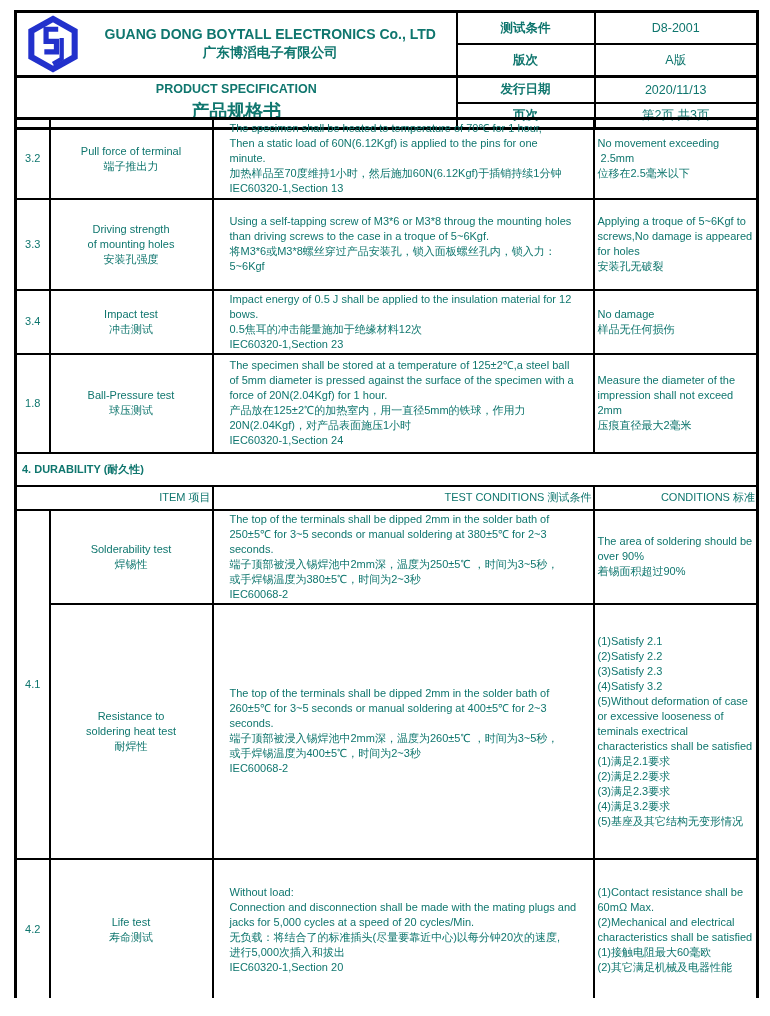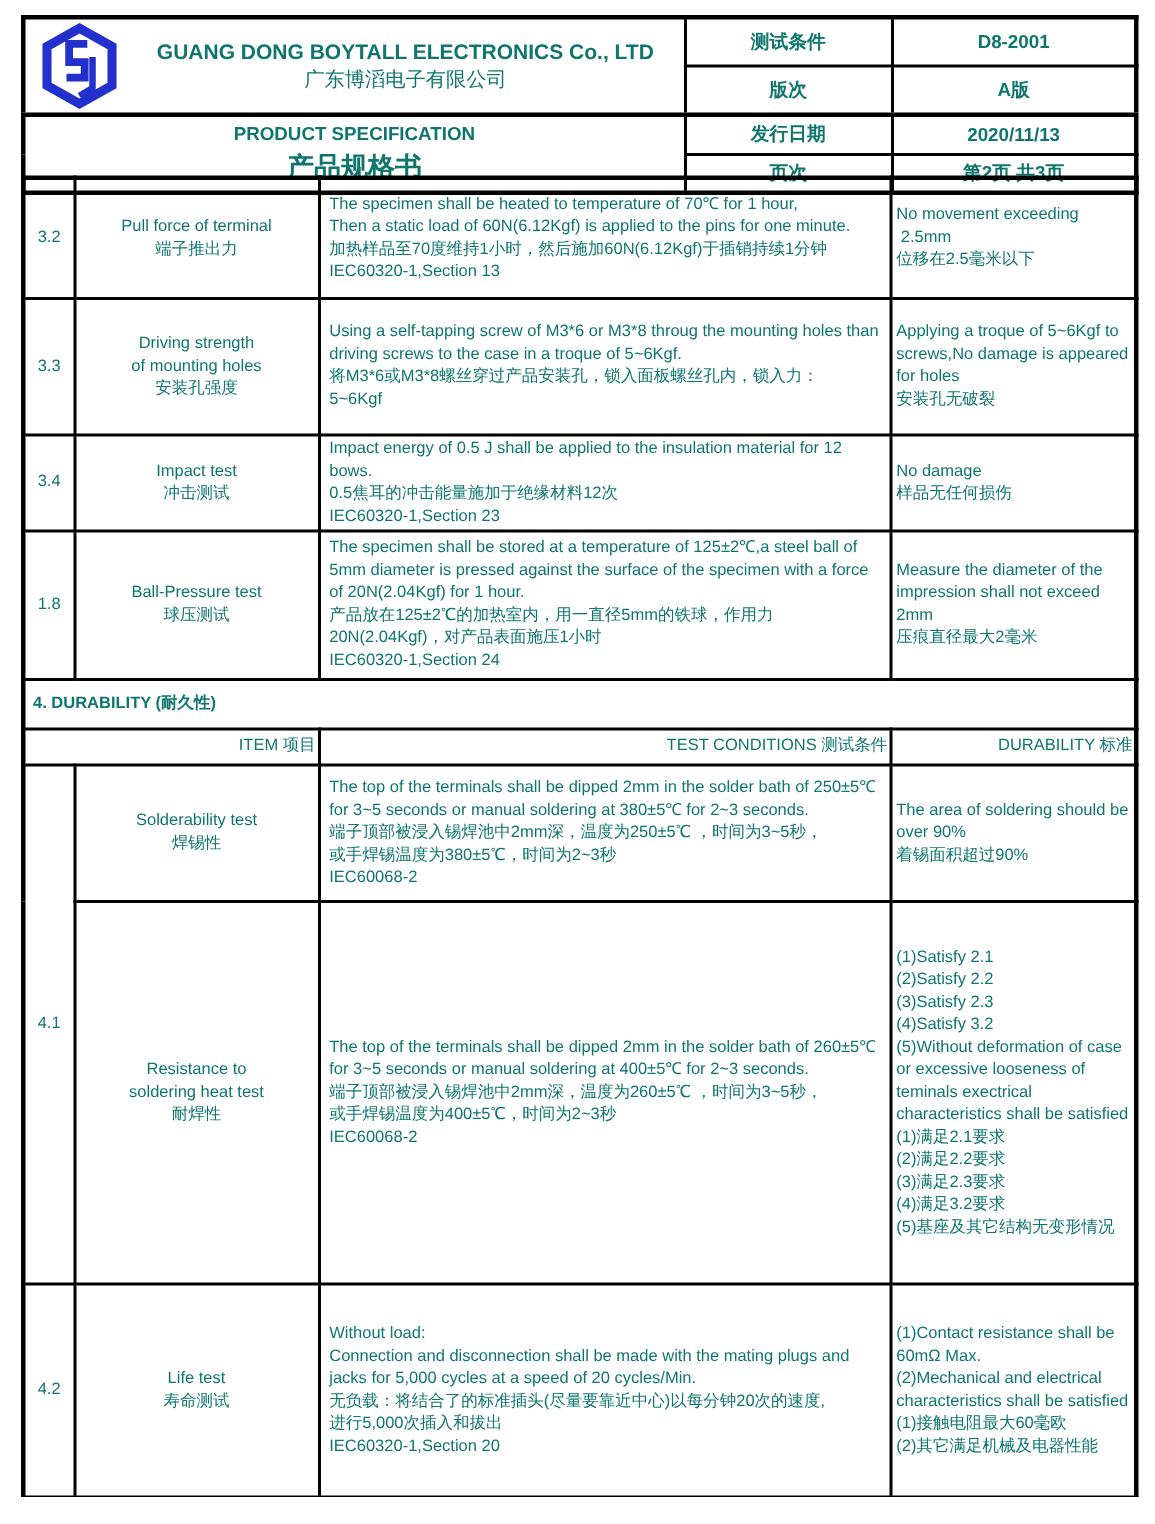--- a/index.html
+++ b/index.html
@@ -18,35 +18,35 @@
     border:3px solid #000;
   }
   .hdr td{border:2px solid #000;vertical-align:middle;}
   .hdr tr{height:26px;}
   .thicktop{border-top:3px solid #000 !important;}
   .company-cell{padding:2px 4px;}
   .company-row{display:flex;align-items:center;justify-content:flex-start;gap:10px;}
   .logo{flex:0 0 auto;margin-left:6px;}
   .co-text{flex:1;text-align:center;}
   .co-en{font-size:14px;font-weight:bold;letter-spacing:0px;}
-  .co-cn{font-size:13.5px;font-weight:normal;margin-top:2px;}
+  .co-cn{font-size:13.5px;font-weight:bold;margin-top:2px;}
   .title-cell{text-align:center;font-weight:bold;}
   .title-en{font-size:12.5px;}
   .title-cn{font-size:18px;margin-top:3px;}
   .lbl{text-align:center;font-weight:bold;font-size:12.5px;}
-  .val{text-align:center;font-weight:bold;font-size:12.5px;}
+  .val{text-align:center;font-weight:normal;font-size:12.5px;}
   
   .main{
     position:absolute;left:14px;top:117px;width:742px;
     border:3px solid #000;
   }
   .main td{border:2px solid #000;vertical-align:middle;font-size:11px;line-height:15px;}
   .num{text-align:center;}
   .item{text-align:center;white-space:pre-wrap;padding:5px 2px;}
-  .cond{white-space:pre-wrap;padding:1px 6px;text-align:left;}
+  .cond{white-space:pre-wrap;padding:1px 16px;text-align:left;}
   .std{white-space:pre-wrap;padding:14px 3px;text-align:left;}
   .banner{font-weight:bold;font-size:12px;padding-left:5px;text-align:left;}
   .colhdr{text-align:right;font-size:11.5px;}
 </style>
 </head>
 <body>
 
 <div class="page">
 
   <table class="hdr">
@@ -149,21 +149,21 @@
 压痕直径最大2毫米</td>
     </tr>
 
     <tr style="height:33px">
       <td class="banner" colspan="4">4. DURABILITY (耐久性)</td>
     </tr>
 
     <tr style="height:24px">
       <td class="colhdr" colspan="2">ITEM 项目</td>
       <td class="colhdr">TEST CONDITIONS 测试条件</td>
-      <td class="colhdr">DURABILITY 标准</td>
+      <td class="colhdr">CONDITIONS 标准</td>
     </tr>
 
     <tr style="height:91px">
       <td class="num" rowspan="2">4.1</td>
       <td class="item">Solderability test
 焊锡性</td>
       <td class="cond">The top of the terminals shall be dipped 2mm in the solder bath of 250±5℃ for 3~5 seconds or manual soldering at 380±5℃ for 2~3 seconds.
 端子顶部被浸入锡焊池中2mm深，温度为250±5℃ ，时间为3~5秒，
 或手焊锡温度为380±5℃，时间为2~3秒
 IEC60068-2</td>

